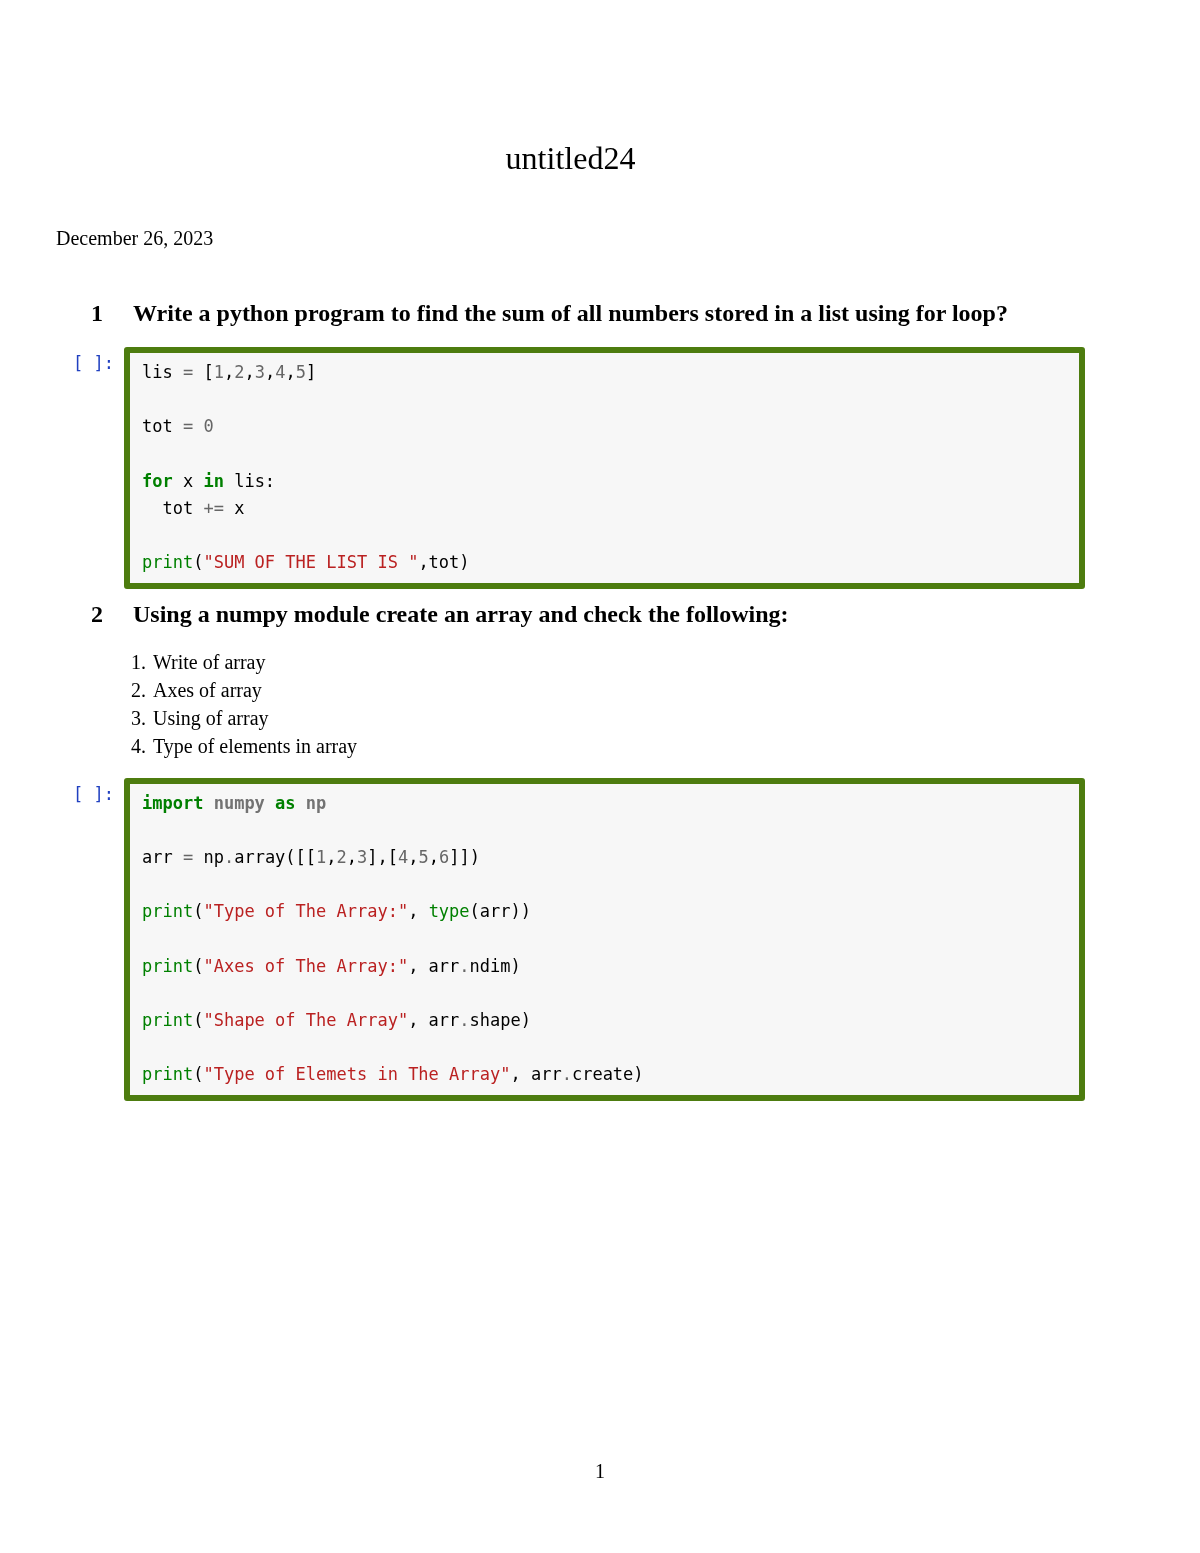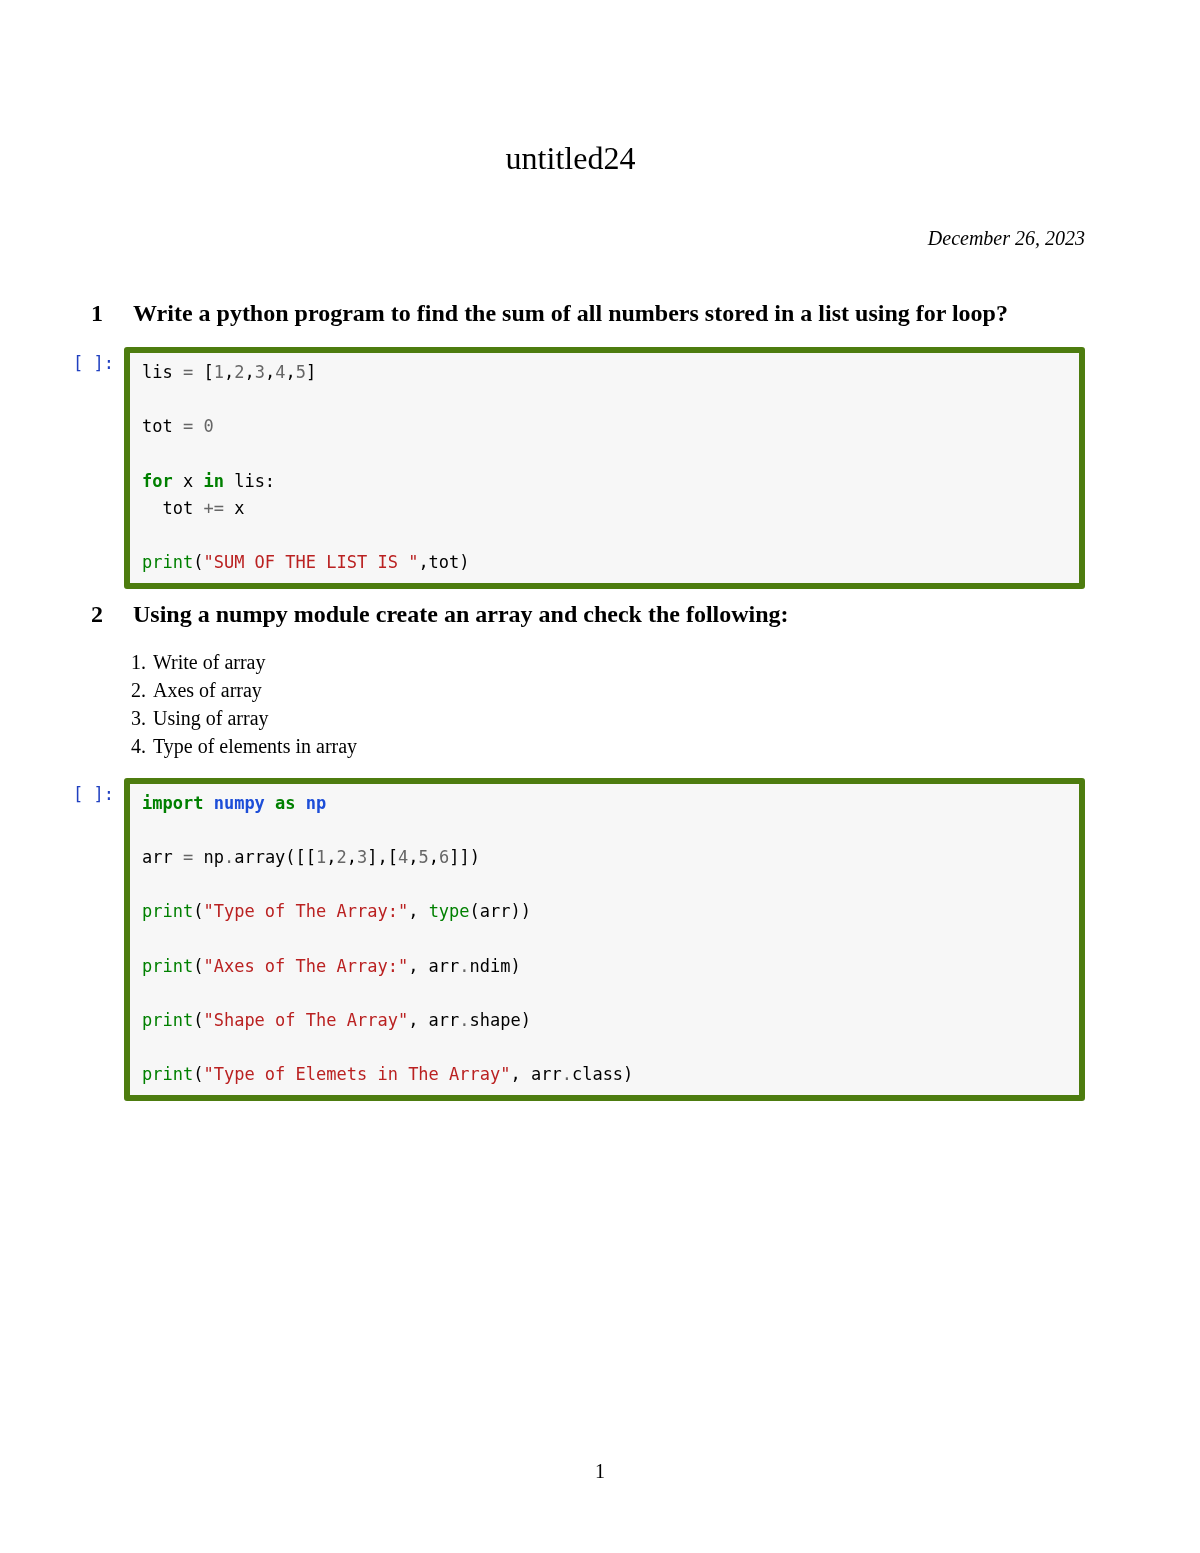--- a/index.html
+++ b/index.html
@@ -17,24 +17,23 @@
     box-sizing: border-box;
     padding: 140px 115px 0 56px;
   }
   .doc-title {
     text-align: center;
     font-size: 32px;
     font-weight: 400;
     margin: 0 0 50px 0;
   }
   .doc-date {
-    text-align: right;
+    text-align: left;
     font-size: 20px;
     margin: 0 0 50px 0;
-    font-style: italic;
   }
   .section-heading {
     font-size: 24px;
     font-weight: 700;
     margin: 0 0 20px 0;
     display: flex;
     padding-left: 35px;
   }
   .section-heading .num {
     min-width: 42px;
@@ -67,21 +66,21 @@
     border-radius: 3px;
     padding: 6px 12px 6px 12px;
     font-family: "DejaVu Sans Mono", Menlo, Consolas, monospace;
     font-size: 17px;
     line-height: 1.6;
     white-space: pre;
     overflow-x: auto;
     box-sizing: border-box;
   }
   .code-block .kw { color: #008000; font-weight: 700; }
-  .code-block .nm { color: #1d4ed8; font-weight: 700;}
+  .code-block .nm { color: #737373; font-weight: 700;}
   .code-block .str { color: #ba2121; }
   .code-block .num { color: #666666; }
   .code-block .fn { color: #008000; }
   .code-block .op { color: #666666; }
   .output {
     margin-left: 68px;
     font-family: "DejaVu Sans Mono", Menlo, Consolas, monospace;
     font-size: 17px;
     line-height: 1.55;
     white-space: pre;
@@ -149,17 +148,17 @@
     <div class="code-block"><span class="kw">import</span><span> </span><span class="nm">numpy</span><span> </span><span class="kw">as</span><span> </span><span class="nm">np</span>
 
 <span>arr </span><span class="op">=</span><span> np</span><span class="op">.</span><span>array([[</span><span class="num">1</span><span>,</span><span class="num">2</span><span>,</span><span class="num">3</span><span>],[</span><span class="num">4</span><span>,</span><span class="num">5</span><span>,</span><span class="num">6</span><span>]])</span>
 
 <span class="fn">print</span><span>(</span><span class="str">"Type of The Array:"</span><span>, </span><span class="fn">type</span><span>(arr))</span>
 
 <span class="fn">print</span><span>(</span><span class="str">"Axes of The Array:"</span><span>, arr</span><span class="op">.</span><span>ndim)</span>
 
 <span class="fn">print</span><span>(</span><span class="str">"Shape of The Array"</span><span>, arr</span><span class="op">.</span><span>shape)</span>
 
-<span class="fn">print</span><span>(</span><span class="str">"Type of Elemets in The Array"</span><span>, arr</span><span class="op">.</span><span>class)</span></div>
+<span class="fn">print</span><span>(</span><span class="str">"Type of Elemets in The Array"</span><span>, arr</span><span class="op">.</span><span>create)</span></div>
   </div>
 
   <div class="page-number">1</div>
 </div>
 
 </body></html>

